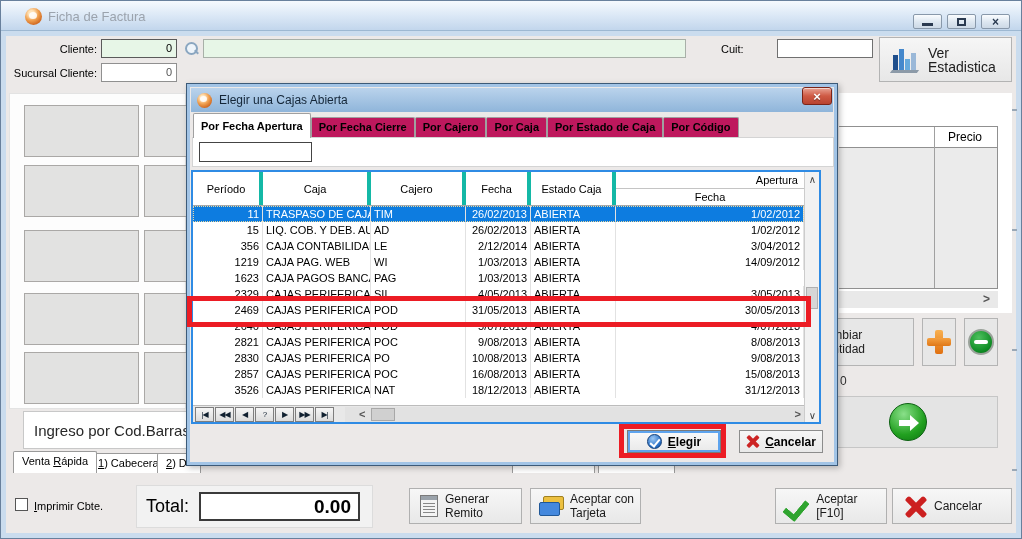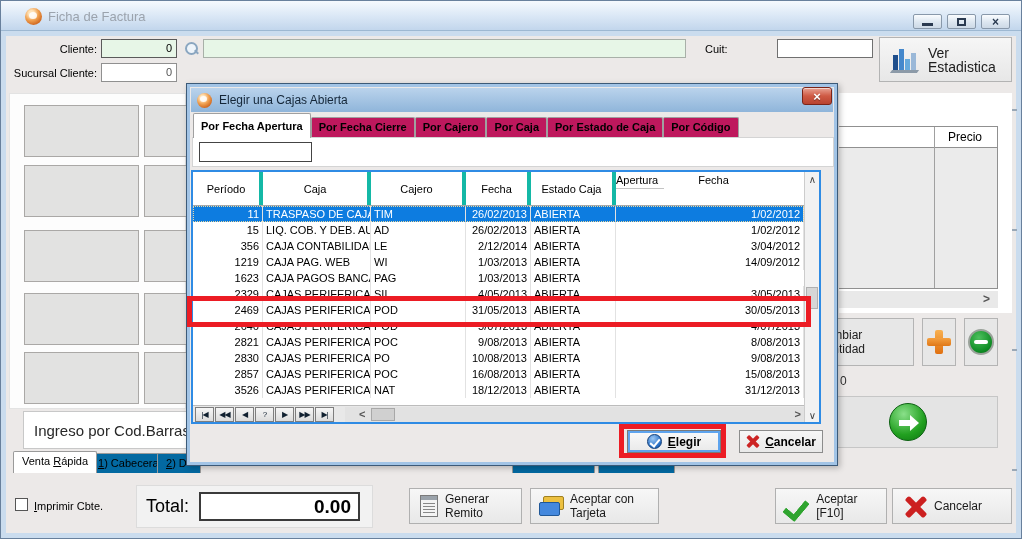--- a/index.html
+++ b/index.html
@@ -25,21 +25,21 @@
 
   
   .lbl { position:absolute; font-size:11px; }
   .lbl-cliente { left:8px; top:42px; width:88px; text-align:right; }
   .fld { position:absolute; border:1px solid #707070; background:#fff; font-size:11px; line-height:17px; }
   .fld-cliente { left:100px; top:38px; width:76px; height:19px; background:#e7f6e7; border-color:#5a5a5a; text-align:right; padding-right:4px; }
   .search-icon { position:absolute; left:183px; top:40px; width:15px; height:15px; }
   .search-icon::before { content:""; position:absolute; left:1px; top:1px; width:9px; height:9px; border:2px solid #8aa6c0; border-radius:50%; background:#eef4fa; }
   .search-icon::after { content:""; position:absolute; left:10px; top:10px; width:5px; height:2px; background:#8aa6c0; transform:rotate(45deg); }
   .fld-name { left:202px; top:38px; width:483px; height:19px; background:#e7f6e7; border-color:#a8b0a8; }
-  .lbl-cuit { left:704px; top:42px; }
+  .lbl-cuit { left:720px; top:42px; }
   .fld-cuit { left:776px; top:38px; width:96px; height:19px; }
   .btn-estadistica { position:absolute; left:878px; top:36px; width:133px; height:45px;
     background:linear-gradient(#f6f6f6,#e7e7e7); border:1px solid #b3b3b3; display:flex; align-items:center; }
   .chart-icon { width:26px; height:26px; margin-left:12px; position:relative; }
   .chart-icon i { position:absolute; bottom:2px; width:5px; display:block; }
   .chart-icon i:nth-child(1){ left:1px; height:16px; background:#1e4e8c; }
   .chart-icon i:nth-child(2){ left:7px; height:22px; background:#4488cc; }
   .chart-icon i:nth-child(3){ left:13px; height:12px; background:#66aadd; }
   .chart-icon i:nth-child(4){ left:19px; height:18px; background:#9ab8d8; }
   .chart-icon::after { content:""; position:absolute; left:-1px; bottom:0; width:27px; height:3px; background:#8c9aa8; transform:skewX(-35deg); }
@@ -50,21 +50,21 @@
   
   .left-panel { position:absolute; left:8px; top:92px; width:177px; height:316px; background:#fdfdfd; border:1px solid #e3e3e3; }
   .prow { position:absolute; left:14px; display:flex; gap:5px; }
   .prow:nth-of-type(1){ top:11px; } .prow:nth-of-type(2){ top:71px; } .prow:nth-of-type(3){ top:136px; }
   .prow:nth-of-type(4){ top:199px; } .prow:nth-of-type(5){ top:258px; }
   .qbtn { width:115px; height:52px; background:#e2e2e1; border:1px solid #aaa8a6; }
   .barcode-box { position:absolute; left:22px; top:410px; width:500px; height:38px; background:#fff; border:1px solid #c8c8c8;
     display:flex; align-items:center; padding-left:10px; font-size:15px; color:#282828; }
 
   
-  .btab { position:absolute; font-size:11px; padding:3px 8px 0 8px; height:20px; background:#0369a1;
+  .btab { position:absolute; font-size:11px; padding:3px 8px 0 8px; height:20px; background:#ffffff;
     border:1px solid #9a9a9a; border-bottom:none; border-radius:2px 2px 0 0; white-space:nowrap; }
   .btab.active { background:#fff; height:22px; top:450px; z-index:2; }
   .tab-venta { left:12px; top:450px; }
   .tab-cab { left:88px; top:452px; }
   .tab-det { left:156px; top:452px; width:44px; }
   .tab-frag1 { left:511px; top:452px; width:83px; }
   .tab-frag2 { left:597px; top:452px; width:77px; }
   u { text-decoration:underline; }
 
   
@@ -98,21 +98,21 @@
   .chk { position:absolute; left:14px; top:497px; width:13px; height:13px; background:#fff; border:1px solid #555; }
   .lbl-imprimir { left:33px; top:499px; }
   .total-panel { position:absolute; left:135px; top:484px; width:237px; height:43px; background:#f2f2f2; border:1px solid #dcdcdc; }
   .lbl-total { position:absolute; left:9px; top:10px; font-size:18px; }
   .fld-total { position:absolute; left:62px; top:6px; width:161px; height:29px; background:#fff; border:2px solid #3a3a3a;
     font-size:19px; font-weight:bold; text-align:right; line-height:25px; padding-right:7px; }
   .fbtn { position:absolute; top:487px; height:36px; background:linear-gradient(#f7f7f7,#e8e8e8); border:1px solid #b0b0b0;
     display:flex; align-items:center; font-size:12px; color:#1a1a1a; }
   .fbtn .cap2 { line-height:14px; margin-left:7px; }
   .btn-remito { left:408px; width:113px; }
-  .btn-tarjeta { left:529px; width:129px; }
+  .btn-tarjeta { left:529px; width:111px; }
   .btn-efectivo { left:651px; width:115px; }
   .btn-aceptar { left:774px; width:112px; }
   .btn-cancelmain { left:891px; width:120px; }
   .remito-icon { width:18px; height:22px; margin-left:10px; background:#f4f4f4; border:1px solid #7a7a7a; position:relative; }
   .remito-icon::before { content:""; position:absolute; left:0; top:0; right:0; height:4px; background:#9aa2aa; }
   .remito-icon::after { content:""; position:absolute; left:2px; top:7px; right:2px; height:10px;
     background:repeating-linear-gradient(#888 0 1px, transparent 1px 3px); }
   .card-icon { width:24px; height:20px; margin-left:8px; position:relative; }
   .card-icon::before { content:""; position:absolute; left:4px; top:0; width:19px; height:12px; background:#ecc040; border:1px solid #a08020; border-radius:2px; }
   .card-icon::after { content:""; position:absolute; left:0; top:6px; width:19px; height:12px; background:#4488dd; border:1px solid #205898; border-radius:2px; }
@@ -147,21 +147,21 @@
     border-radius:2px 2px 0 0; height:21px; white-space:nowrap; }
   .dtab.active { background:#fff; height:25px; padding-top:6px; position:relative; z-index:2; }
   .dlg-filter { position:absolute; left:5px; top:53px; width:642px; height:30px; background:#fff; border:1px solid #d4d4d4; }
   .dlg-filter input { position:absolute; left:6px; top:4px; width:113px; height:20px; border:1px solid #444; font-size:11px; padding:0 3px; outline:none; }
 
   .dlg-grid { position:absolute; left:4px; top:86px; width:630px; height:254px; border:2px solid #2f8be4; background:#fff; }
   .gridcols { position:absolute; left:0; top:0; width:611px; }
   .ghead { display:flex; height:34px; background:#fff; border-bottom:1px solid #a8a8a8; font-size:11px; }
   .ghead .hc { border-right:4px solid #14b8a6; display:flex; align-items:center; justify-content:center; }
   .c0{width:70px;} .c1{width:108px;} .c2{width:95px;} .c3{width:65px;} .c4{width:85px;} .c5{width:188px;}
-  .hc.ap { flex-direction:row; align-items:stretch; justify-content:flex-start; border-right:none;gap:34px; }
+  .hc.ap { flex-direction:column; align-items:stretch; justify-content:flex-start; border-right:none; }
   .hc.ap .apt { height:17px; text-align:right; padding-right:6px; line-height:17px; border-bottom:1px solid #c4c4c4; }
   .hc.ap .apb { height:16px; text-align:center; line-height:16px; }
   .gbody { height:199px; overflow:hidden; }
   .grow { display:flex; height:16px; line-height:16px; font-size:11px; }
   .grow .gc { border-right:1px solid #e2e2e2; overflow:hidden; white-space:nowrap; }
   .grow .num { text-align:right; padding-right:3px; }
   .grow .txt { padding-left:3px; }
   .grow.sel { background:#0d7ce0; color:#fff; outline:1px dotted #e8d8a0; outline-offset:-1px; }
   .gnav { position:absolute; left:0; bottom:0; width:611px; height:17px; background:#e8e8e8; border-top:1px solid #bcbcbc;
     display:flex; align-items:center; padding-left:2px; }

